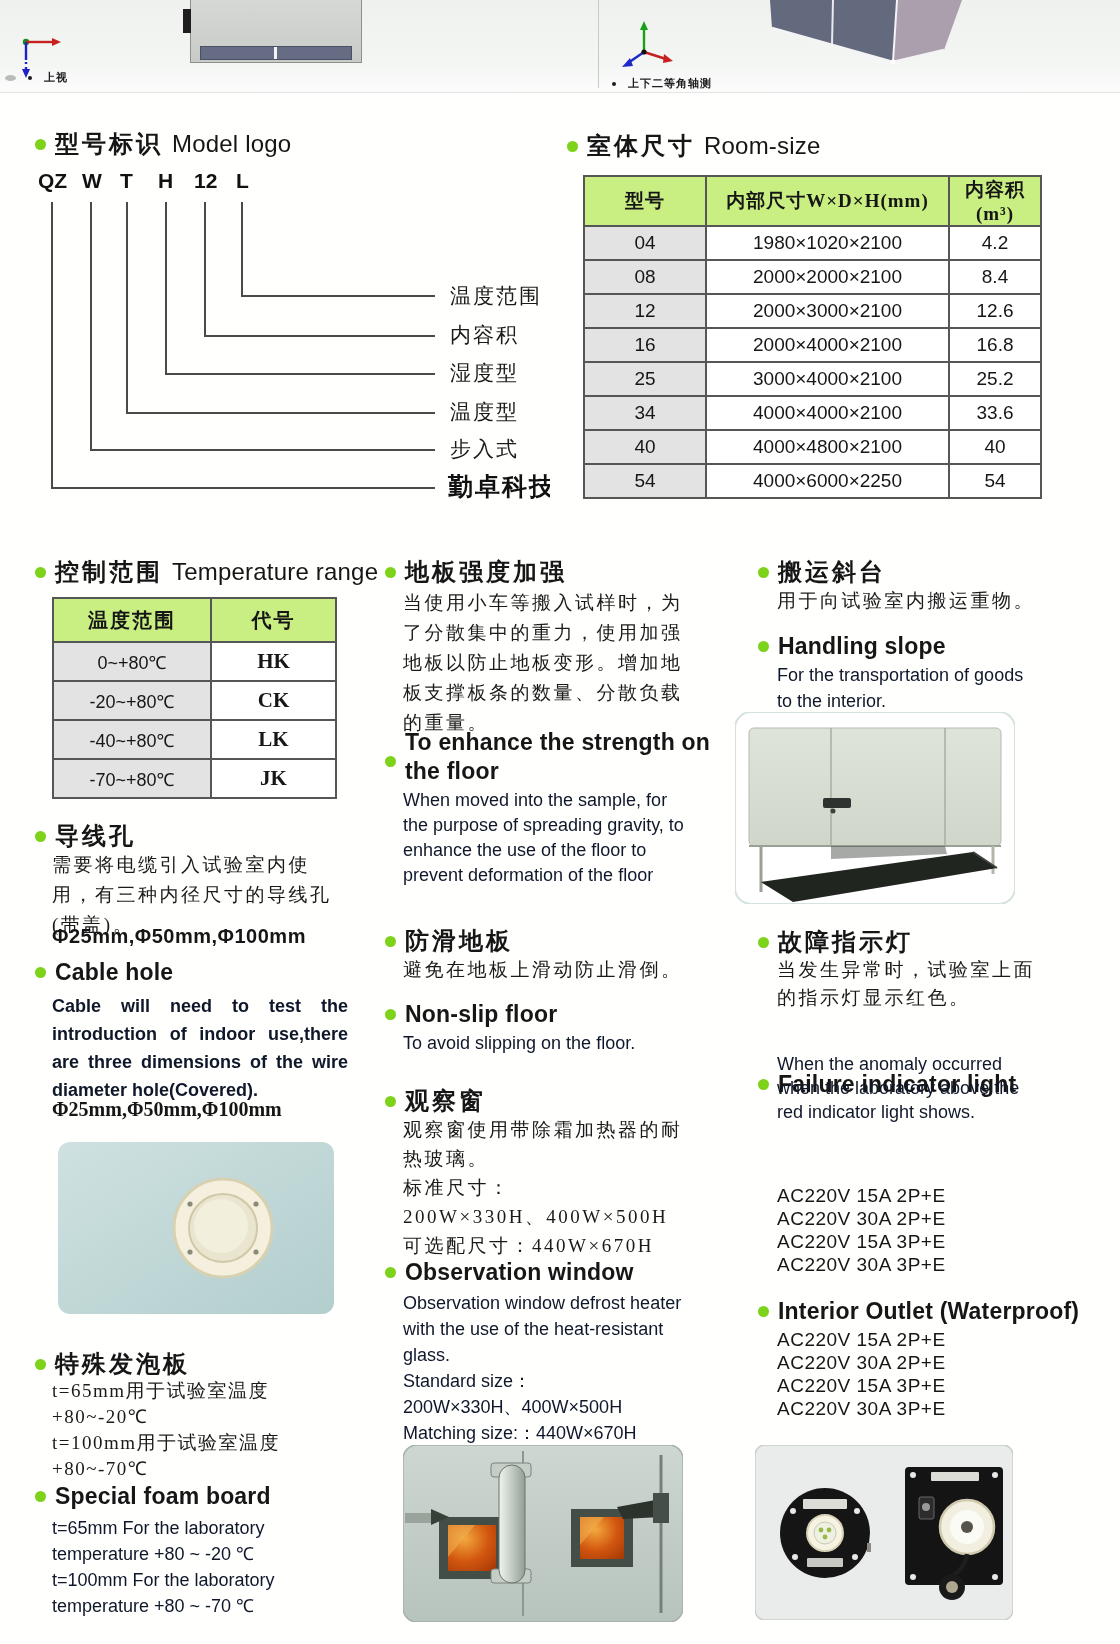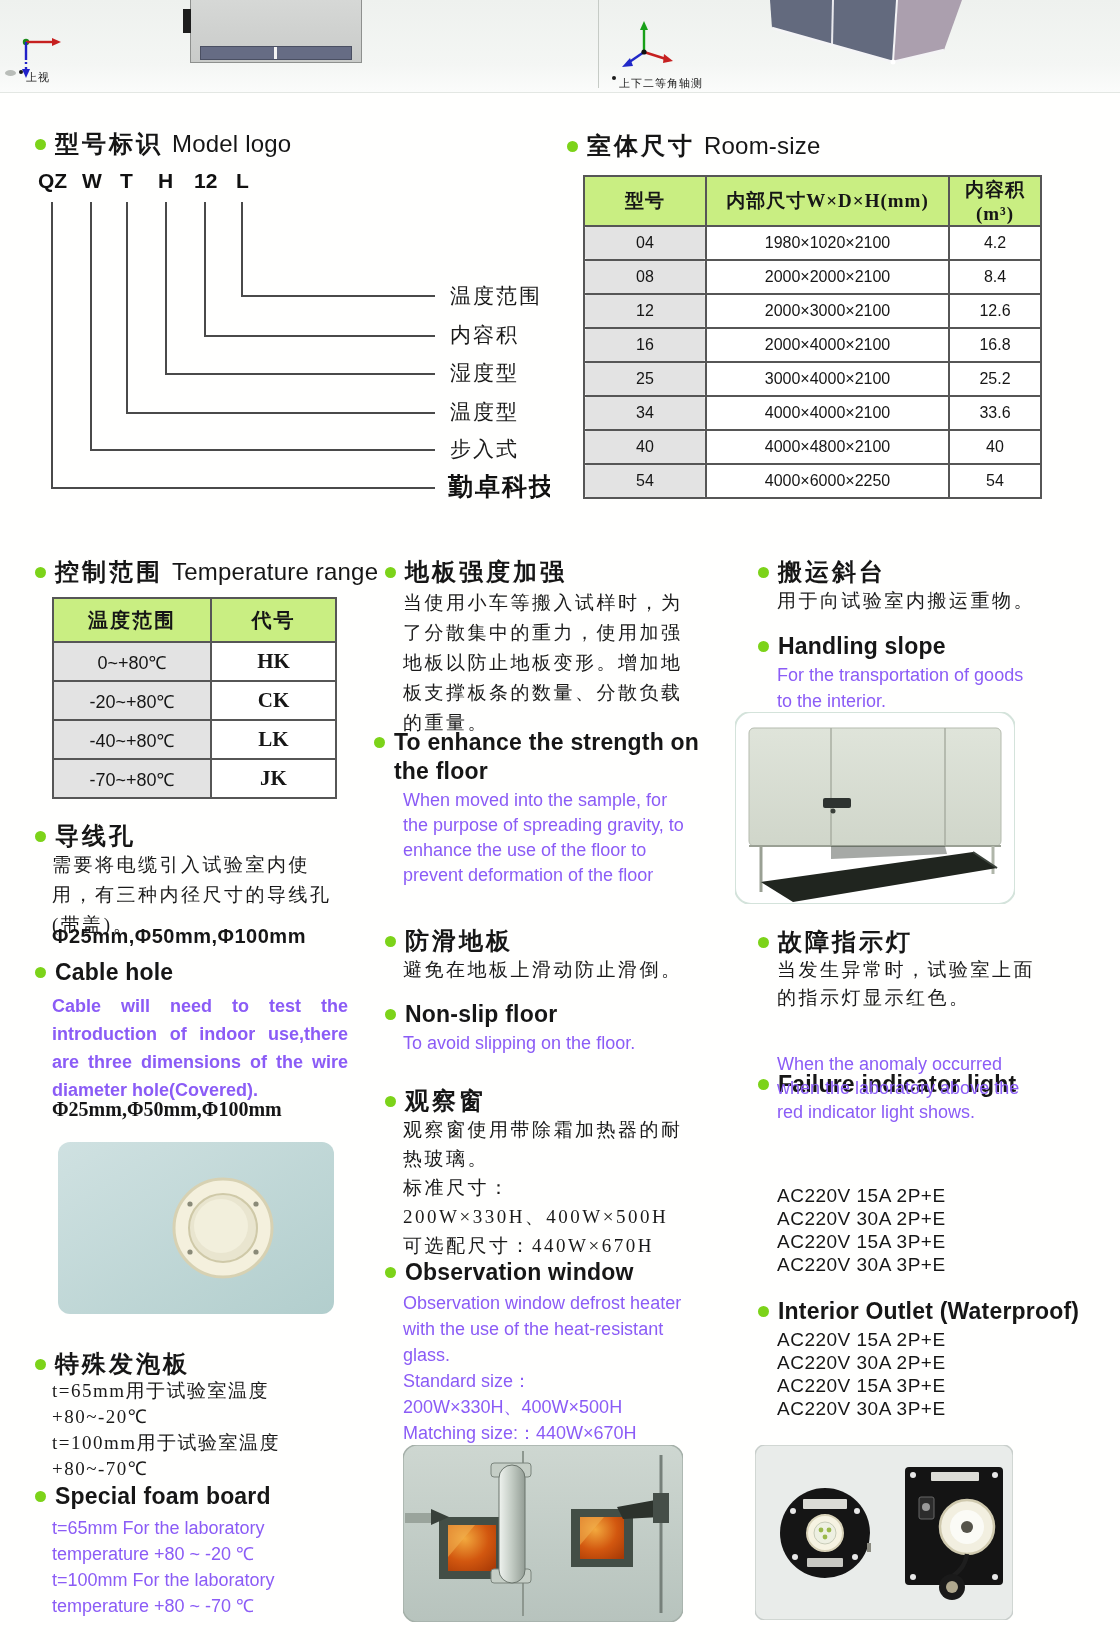--- a/index.html
+++ b/index.html
@@ -9,45 +9,45 @@
   .topband{position:absolute;left:0;top:0;width:1120px;height:92px;
            background:linear-gradient(#eef1ee 0%,#f4f6f4 70%,#fbfcfb 100%);
            border-bottom:1px solid #e3e7e3;}
   .topview{position:absolute;left:190px;top:0;width:170px;height:62px;
            background:linear-gradient(#d6d8d6,#c9cbc9);border:1px solid #8e908e;border-top:none;}
   .tv-handle{position:absolute;left:-8px;top:9px;width:8px;height:24px;background:#1d1d1d;}
   .tv-strip{position:absolute;left:9px;right:9px;bottom:2px;height:12px;
             background:linear-gradient(90deg,#666c84 0 49%,#f4f4f4 49% 51%,#666c84 51% 100%);
             border:1px solid #4a4f62;}
   .vdivider{position:absolute;left:598px;top:0;width:1px;height:88px;background:#c6cbc6;}
-  .view-label{position:absolute;font-size:11px;font-weight:normal;color:#1c1c1c;
-              display:flex;gap:3px;letter-spacing:1px;}
+  .view-label{position:absolute;font-size:11px;font-weight:bold;color:#1c1c1c;
+              display:flex;align-items:center;gap:12px;letter-spacing:1px;}
   .lab-blob{width:11px;height:6px;border-radius:50%;background:#b9bdb9;display:inline-block;}
   .lab-dot{width:4px;height:4px;border-radius:50%;background:#1c1c1c;display:inline-block;}
   .triad,.isoview,.photo-svg,.model-diagram{position:absolute;}
   
   .sec-head{position:absolute;display:flex;align-items:center;gap:9px;white-space:nowrap;}
   .bullet{width:11px;height:11px;border-radius:50%;background:var(--accent-green,#7cd319);flex:0 0 auto;}
   .zh-t{font-family:"Liberation Serif",serif;font-weight:700;font-size:24px;letter-spacing:3px;}
   .en-t{font-size:24px;font-weight:400;letter-spacing:0.2px;}
   .en-tb{font-size:23px;font-weight:700;letter-spacing:0.2px;white-space:pre-line;line-height:29px;}
   
   .zh-body{position:absolute;font-family:"Liberation Serif",serif;font-size:19px;line-height:30px;
            letter-spacing:2.5px;white-space:pre-line;color:#1a1a1a;}
-  .en-body{position:absolute;font-size:18px;line-height:27px;white-space:pre-line;color:#8b5cf6;}
+  .en-body{position:absolute;font-size:18px;line-height:27px;white-space:pre-line;color:#0f172a;}
   .justify{text-align:justify;font-weight:bold;}
   .sizes-sans{position:absolute;font-size:20px;font-weight:700;letter-spacing:0.5px;}
   .sizes-serif{position:absolute;font-family:"Liberation Serif",serif;font-weight:700;font-size:20px;}
   .spec-lines{position:absolute;font-size:19px;line-height:23px;white-space:pre-line;letter-spacing:0.5px;}
   
   table{border-collapse:collapse;position:absolute;table-layout:fixed;}
   th,td{border:2px solid #565656;text-align:center;padding:0;overflow:hidden;}
   .rs-table th{background:var(--table-header-green,#c9ee82);font-family:"Liberation Serif",serif;
                font-weight:700;font-size:19px;height:41px;letter-spacing:1px;}
-  .rs-table td{font-size:16px;height:32px;background:#fff;border-radius:6px;}
+  .rs-table td{font-size:19px;height:32px;background:#fff;}
   .rs-table td:first-child{background:var(--table-row-gray,#e3e3e3);}
   .tr-table th{background:var(--table-header-green,#c9ee82);font-family:"Liberation Serif",serif;
                font-weight:700;font-size:20px;height:42px;letter-spacing:2px;}
   .tr-table td{font-size:18px;height:37px;background:#fff;}
   .tr-table td:first-child{background:var(--table-row-gray,#e3e3e3);}
   .tr-table td:last-child{font-family:"Liberation Serif",serif;font-weight:700;font-size:21px;margin-left:33px;}
   
   .model-diagram text.code{font-family:"Liberation Sans",sans-serif;font-weight:700;font-size:21px;fill:#111;}
   .model-diagram text.dlabel{font-family:"Liberation Serif",serif;font-size:21px;letter-spacing:2px;fill:#1a1a1a;}
   .model-diagram text.dlabel-bold{font-family:"Liberation Serif",serif;font-weight:700;font-size:25px;letter-spacing:2px;fill:#111;}
@@ -278,21 +278,21 @@
 temperature +80 ~ -20 ℃
 t=100mm  For the laboratory
 temperature +80 ~ -70 ℃</div>
 
   <div class="sec-head" style="left:385px;top:556px">
     <span class="bullet"></span>
     <span class="zh-t">地板强度加强</span>
   </div>
   <div class="zh-body" style="left:403px;top:588px;width:286px">当使用小车等搬入试样时，为了分散集中的重力，使用加强地板以防止地板变形。增加地板支撑板条的数量、分散负载的重量。</div>
 
-  <div class="sec-head" style="left:374px;top:728px;align-items:flex-start">
+  <div class="sec-head" style="left:385px;top:728px;align-items:center">
     <span class="bullet" style="margin-top:9px"></span>
     <span class="en-tb">To enhance the strength on
 the  floor</span>
   </div>
   <div class="en-body" style="left:403px;top:788px;width:288px;line-height:25px">When moved into the sample, for the purpose of spreading gravity, to enhance the use of the floor to prevent deformation of the floor</div>
 
   <div class="sec-head" style="left:385px;top:925px">
     <span class="bullet"></span>
     <span class="zh-t">防滑地板</span>
   </div>

